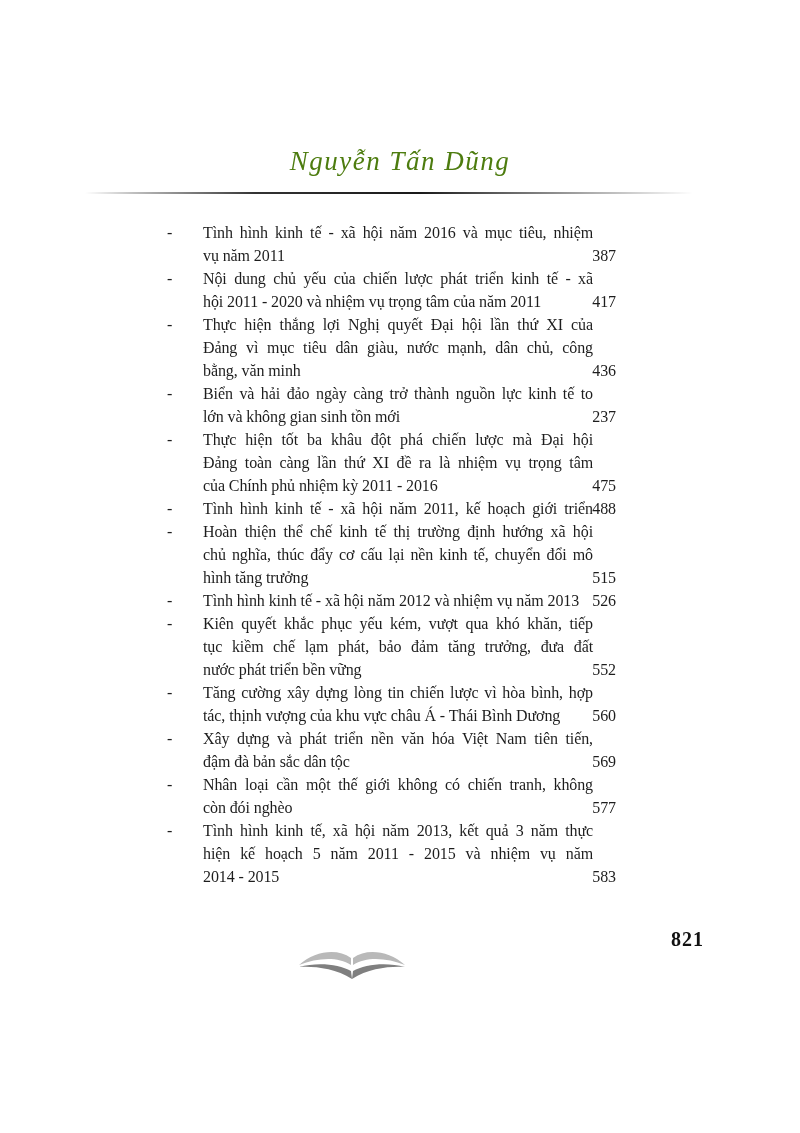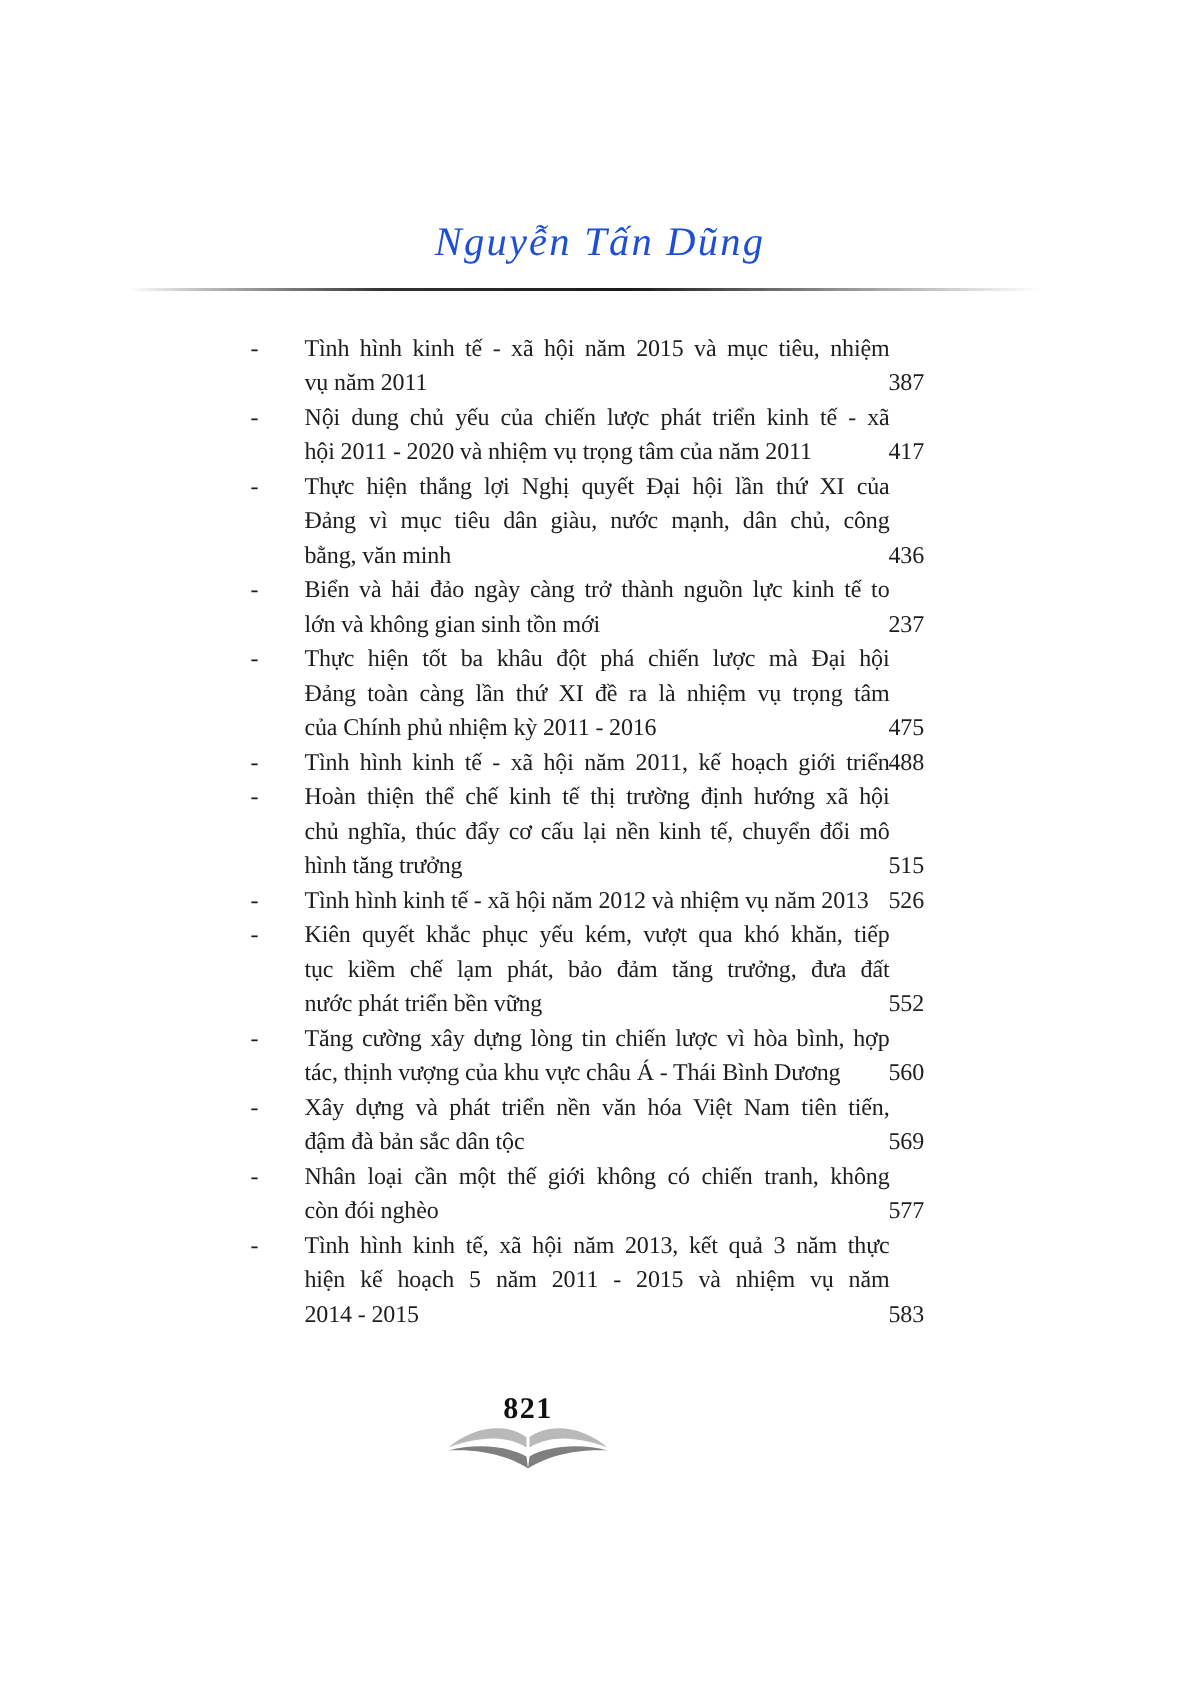--- a/index.html
+++ b/index.html
@@ -16,21 +16,21 @@
     overflow: hidden;
   }
   .page { position: relative; width: 800px; height: 1133px; background: #fff; }
 
   
   .author {
     position: absolute; top: 146px; left: 0; width: 800px;
     text-align: center;
     font-size: 27px; font-style: italic; font-weight: 500;
     letter-spacing: 1.5px;
-    color: #1d4ed8;
+    color: #4d7c0f;
   }
   .rule {
     position: absolute; top: 192px; left: 85px; width: 608px; height: 2px;
     background: linear-gradient(90deg,
       rgba(0,0,0,0) 0%, rgba(0,0,0,0.25) 8%, rgba(0,0,0,0.8) 28%,
       rgba(0,0,0,0.9) 55%, rgba(0,0,0,0.35) 82%, rgba(0,0,0,0) 100%);
   }
 
   
   .toc {
@@ -38,21 +38,21 @@
     font-size: 16px; line-height: 23px; letter-spacing: -0.1px;
   }
   .entry { position: relative; padding-left: 38px; padding-right: 39px; }
   .dash { position: absolute; left: 2px; top: 0; }
   .lines { width: 390px; }
   .line { text-align: justify; text-align-last: justify; }
   .line.last { text-align: left; text-align-last: left; }
   .pg { position: absolute; right: 16px; bottom: 0; }
 
   
-  .footer { position: absolute; top: 929px; left: 0; width: 704px; text-align: center; }
+  .footer { position: absolute; top: 929px; left: 0; width: 704px; text-align: right; }
   .pagenum {
     position: relative; z-index: 1;
     font-size: 20px; font-weight: bold; line-height: 21px;
     letter-spacing: 1px; color: #111;
   }
   .book-icon { display: block; margin: -9px auto 0; width: 112px; height: 40px; }
   .book-icon .wing { fill: var(--book-light); }
   .book-icon .cover { fill: var(--book-dark); }
 </style>
 </head>
@@ -62,21 +62,21 @@
 
   <div>
     <div class="author">Nguyễn Tấn Dũng</div>
     <div class="rule"></div>
   </div>
 
   <div class="toc" id="toc">
   <div class="entry">
     <span class="dash">-</span>
     <div class="lines">
-          <div class="line">Tình hình kinh tế - xã hội năm 2015 và mục tiêu, nhiệm</div>
+          <div class="line">Tình hình kinh tế - xã hội năm 2016 và mục tiêu, nhiệm</div>
           <div class="line last">vụ năm 2011</div>
         </div>
     <span class="pg">387</span>
   </div>
 
   <div class="entry">
     <span class="dash">-</span>
     <div class="lines">
           <div class="line">Nội dung chủ yếu của chiến lược phát triển kinh tế - xã</div>
           <div class="line last">hội 2011 - 2020 và nhiệm vụ trọng tâm của năm 2011</div>

